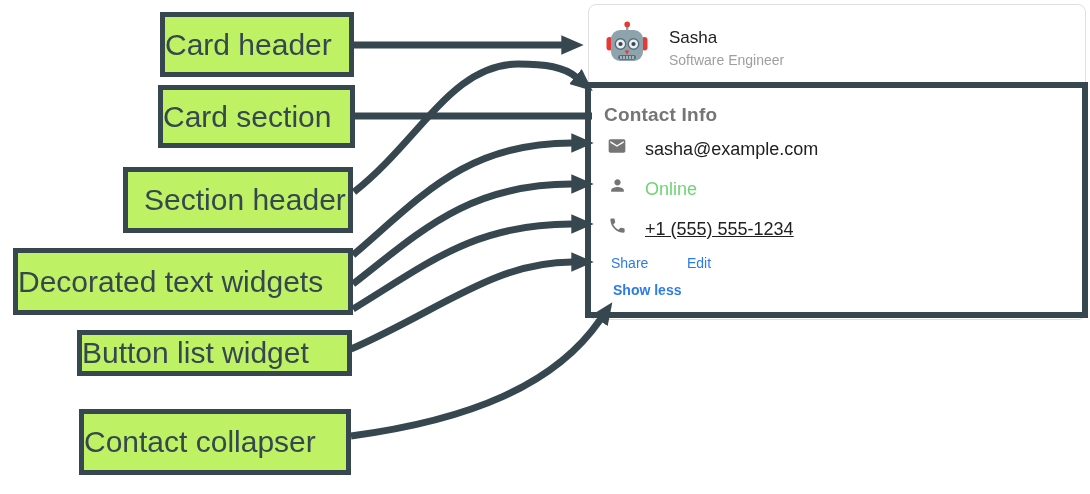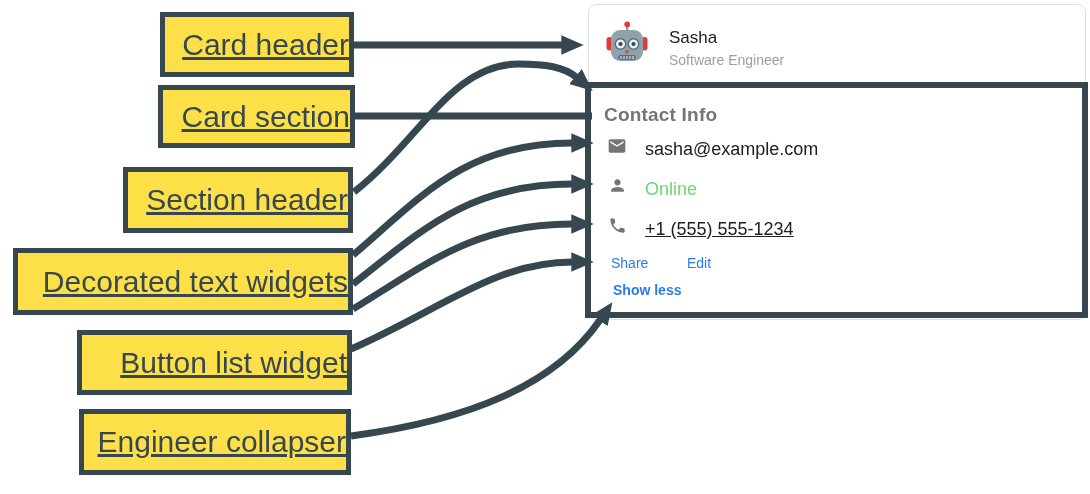--- a/index.html
+++ b/index.html
@@ -11,23 +11,23 @@
     --label-gray:#757575;
     --icon-gray:#757575;
     --card-border:#E0E0E0;
   }
   *{margin:0;padding:0;box-sizing:border-box;}
   body{background:#fff;font-family:"Liberation Sans","DejaVu Sans",sans-serif;}
   .stage{position:relative;width:1090px;height:494px;background:#fff;overflow:hidden;}
 
   
   .label-box{
-    position:absolute;background:#fde047;border:5px solid var(--annotation);
-    display:flex;align-items:center;justify-content:flex-end;
-    color:var(--annotation);font-size:30px;white-space:nowrap;z-index:3;text-decoration:underline;
+    position:absolute;background:#bef264;border:5px solid var(--annotation);
+    display:flex;align-items:center;justify-content:flex-start;
+    color:var(--annotation);font-size:30px;white-space:nowrap;z-index:3;
   }
 
   
   .arrows{position:absolute;left:0;top:0;z-index:10;pointer-events:none;}
   .ann-line{stroke:var(--annotation);stroke-width:7;fill:none;}
   .ann-fill{fill:var(--annotation);}
 
   
   .card{
     position:absolute;left:588px;top:4px;width:498px;height:316px;
@@ -100,25 +100,25 @@
   </div>
   <div class="label-box" style="left:158px;top:85px;width:197px;height:63px;">
     <span>Card section</span>
   </div>
   <div class="label-box" style="left:123px;top:167px;width:230px;height:66px;padding-left:16px;">
     <span>Section header</span>
   </div>
   <div class="label-box" style="left:13px;top:248px;width:340px;height:67px;">
     <span>Decorated text widgets</span>
   </div>
-  <div class="label-box" style="left:77px;top:330px;width:275px;height:65px;">
+  <div class="label-box" style="left:77px;top:330px;width:275px;height:46px;">
     <span>Button list widget</span>
   </div>
   <div class="label-box" style="left:79px;top:409px;width:272px;height:66px;">
-    <span>Engineer collapser</span>
+    <span>Contact collapser</span>
   </div>
 
   <svg class="arrows" width="1090" height="494" viewBox="0 0 1090 494">
     <defs>
       <marker id="ah" viewBox="0 0 3.2 2.8" refX="0.1" refY="1.4" markerWidth="3.2" markerHeight="2.8" orient="auto" markerUnits="strokeWidth">
         <path class="ann-fill" d="M0 0 L3.2 1.4 L0 2.8 Z"></path>
       </marker>
     </defs>
     <path class="ann-line" d="M353 45 L562 45" marker-end="url(#ah)"></path>
     <path class="ann-line" d="M355 116 L592 116"></path>

